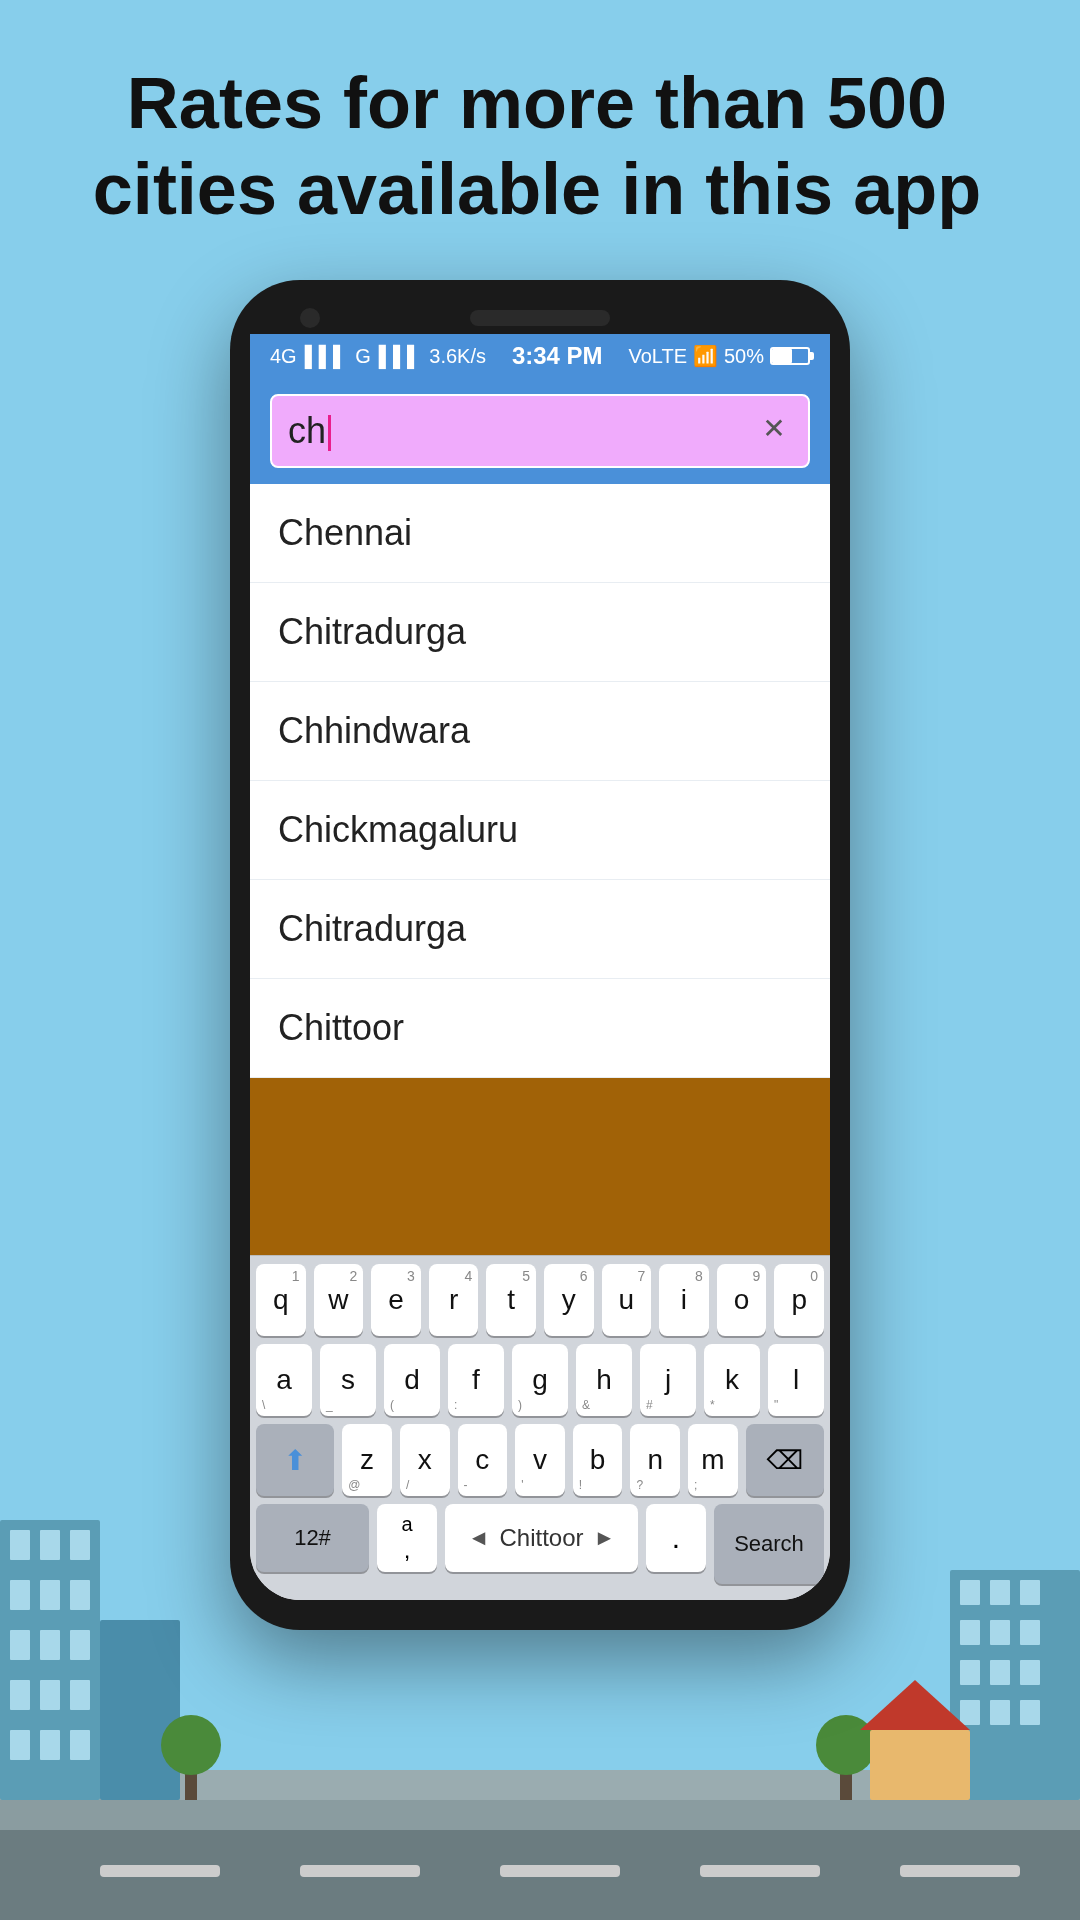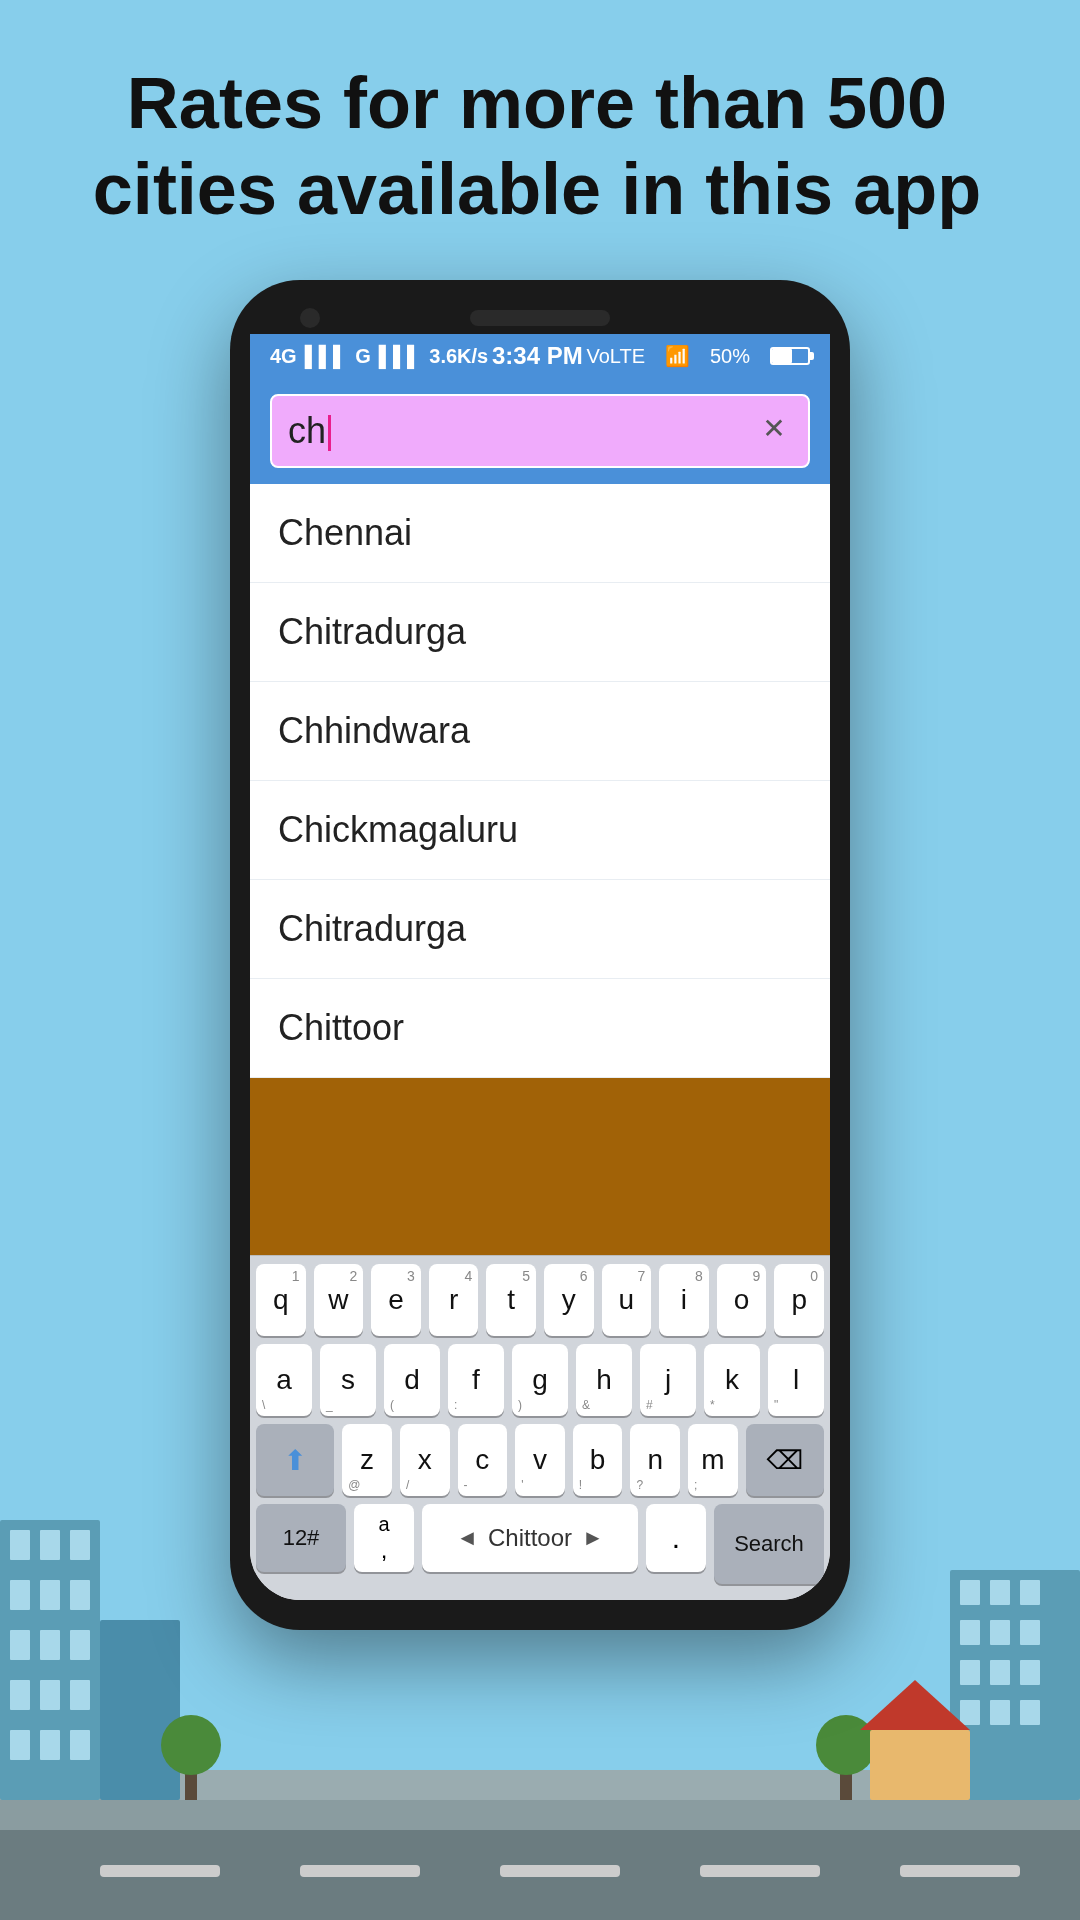--- a/index.html
+++ b/index.html
@@ -78,31 +78,31 @@
       align-items: center;
       font-size: 22px;
       color: white;
       border-radius: 0;
     }
     .status-left {
       display: flex;
       align-items: center;
       gap: 8px;
       font-size: 20px;
-      font-weight: 700;
+      font-weight: 400;
       text-align: right;
     }
     .status-center {
       font-size: 24px;
       font-weight: 600;
     }
     .status-right {
       display: flex;
       align-items: center;
-      gap: 20px;
+      gap: 6px;
       font-size: 20px;
     }
     .battery-icon {
       width: 40px;
       height: 18px;
       border: 2px solid white;
       border-radius: 3px;
       position: relative;
       display: inline-block;
     }
@@ -529,21 +529,21 @@
         <div class="key key-normal" style="width:52px;height:72px;">
           <span class="key-letter">m</span>
           <span class="key-sub">;</span>
         </div>
         <div class="key key-delete" style="width:82px;height:72px;background:#aab0ba;">
           <span style="font-size:26px;">⌫</span>
         </div>
       </div>
 
       <div class="keyboard-row" style="gap:8px;">
-        <div class="key key-12hash" style="width:90px;height:68px;display:flex;align-items:center;justify-content:center;font-size:22px;background:#aab0ba;">
+        <div class="key key-12hash" style="width:113px;height:68px;display:flex;align-items:center;justify-content:center;font-size:22px;background:#aab0ba;">
           <span>12#</span>
         </div>
         <div class="key key-comma" style="width:60px;height:68px;display:flex;flex-direction:column;align-items:center;justify-content:center;">
           <span style="font-size:20px;">a</span>
           <span style="font-size:24px;">,</span>
         </div>
         <div class="key-space">
           <span style="font-size:22px;">◄</span>
           <span style="font-size:24px;color:#333;">Chittoor</span>
           <span style="font-size:22px;">►</span>

